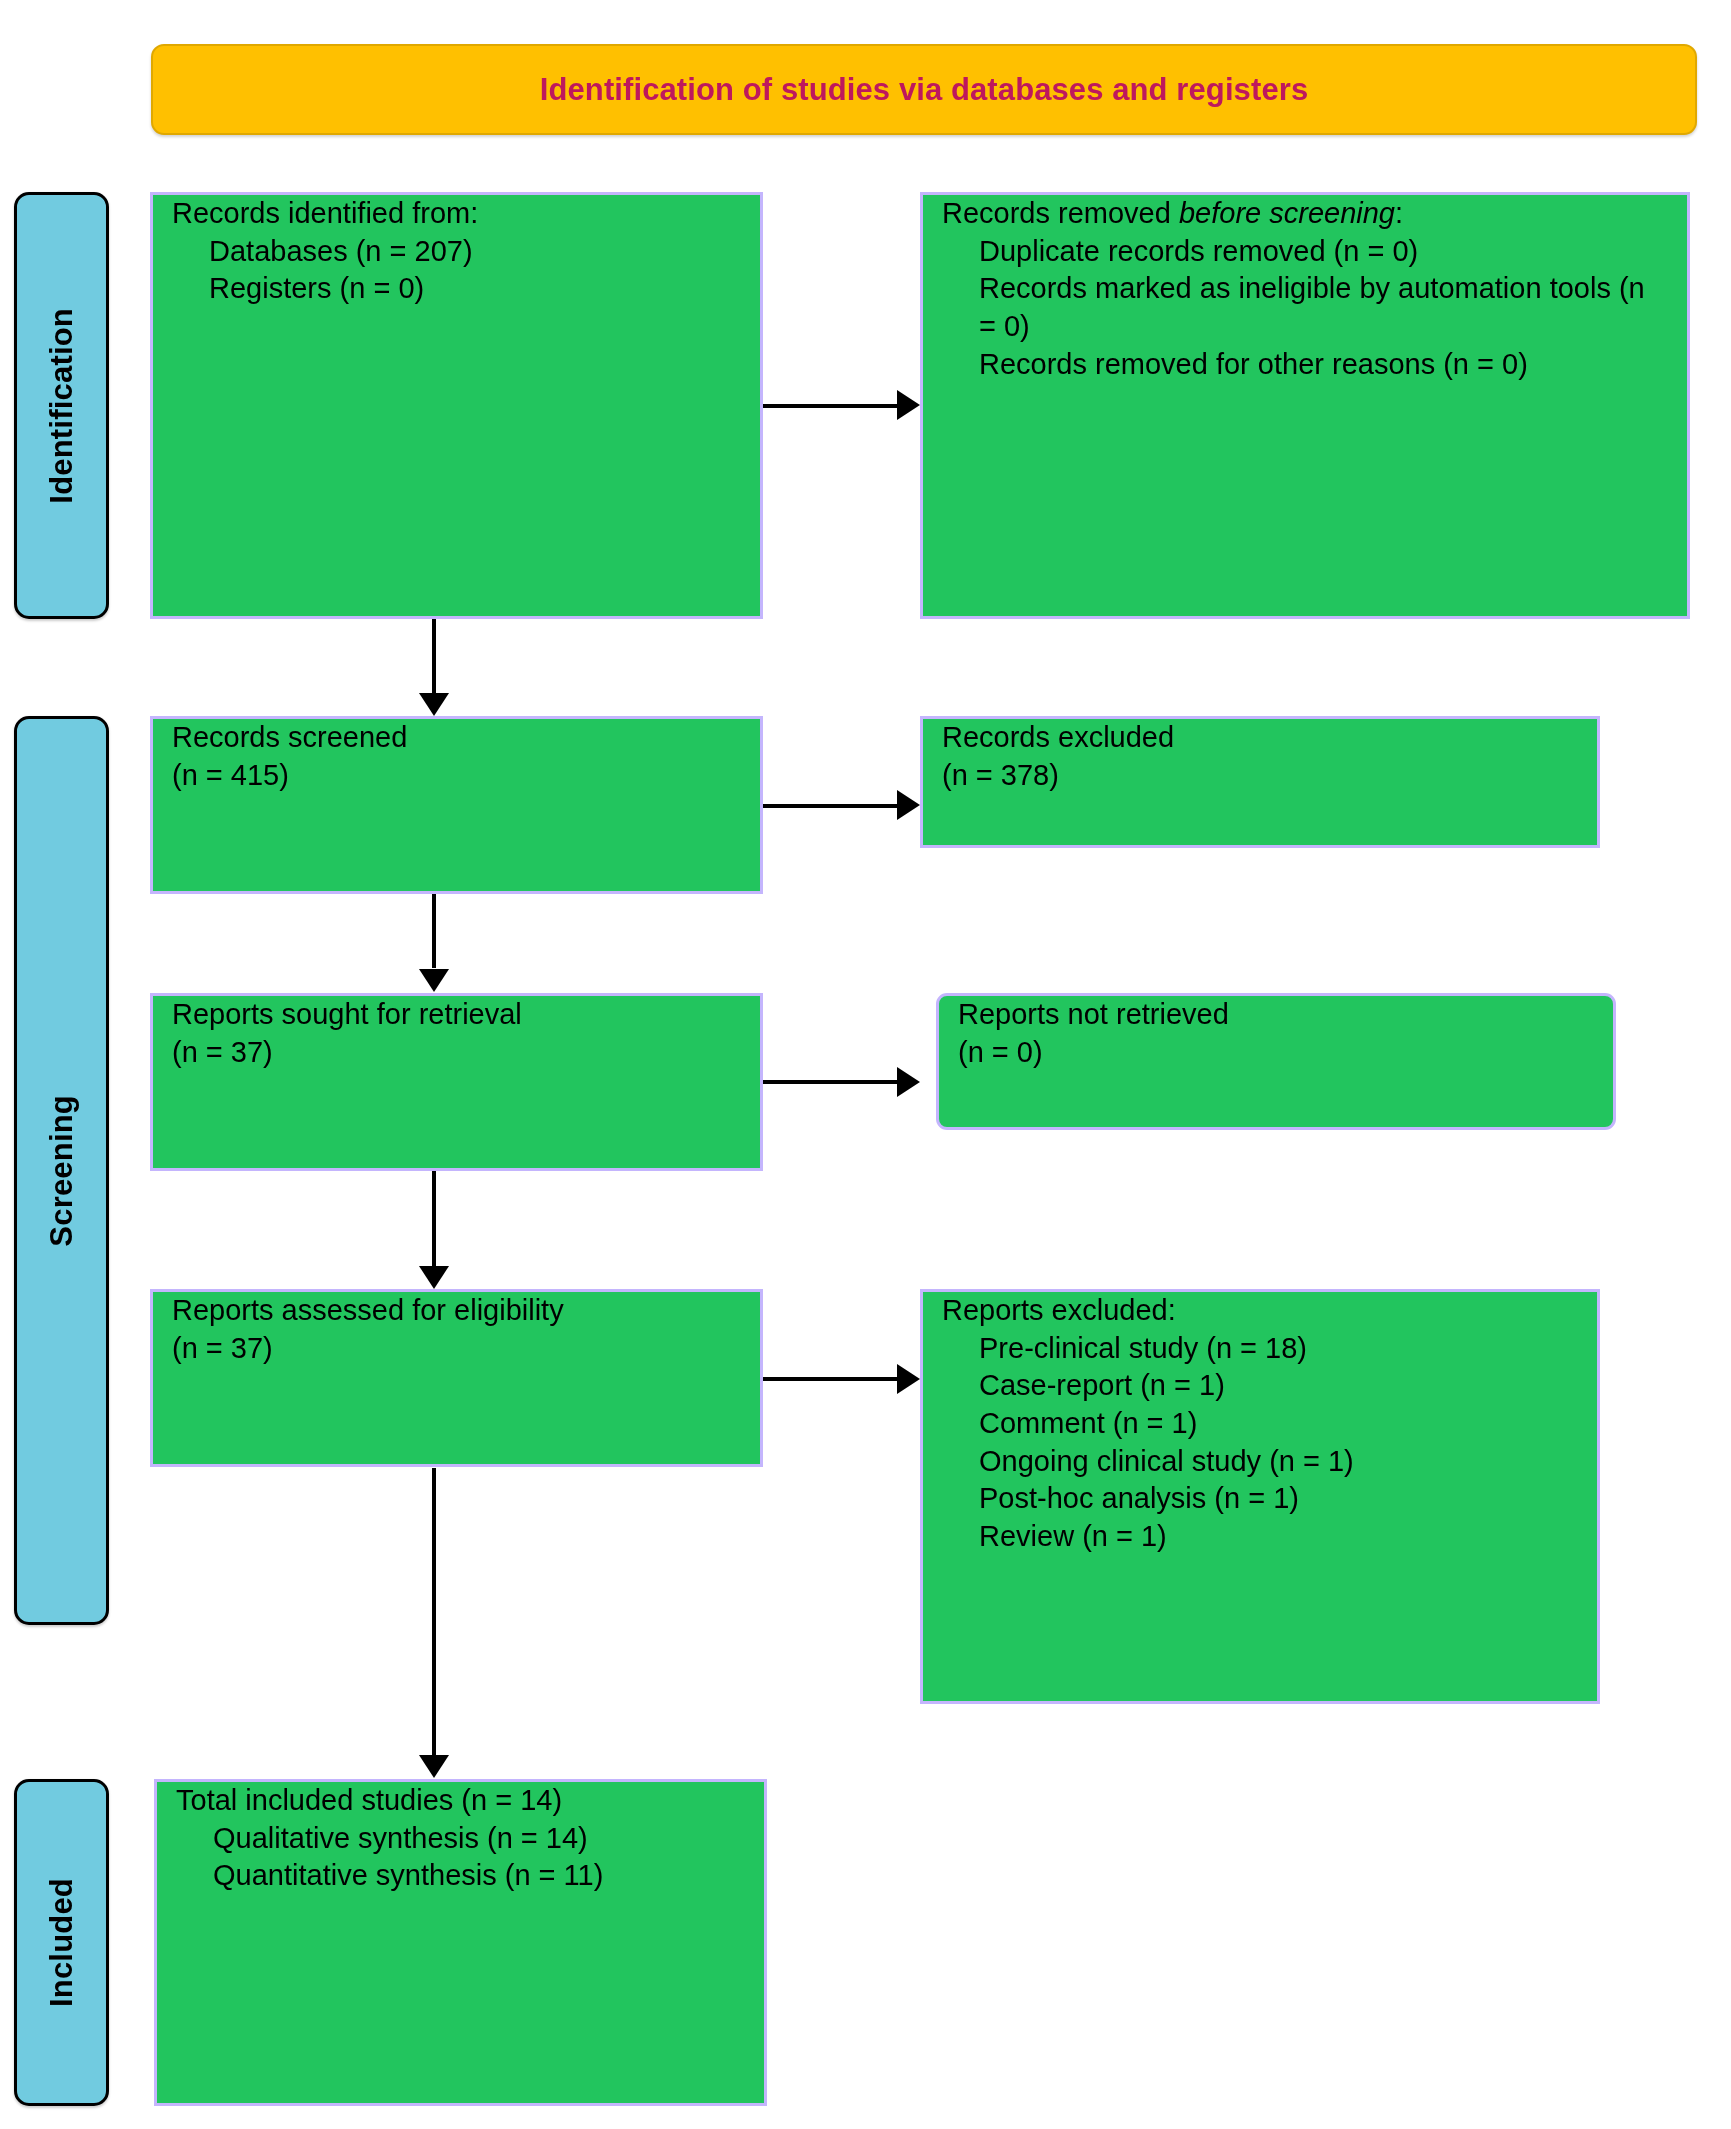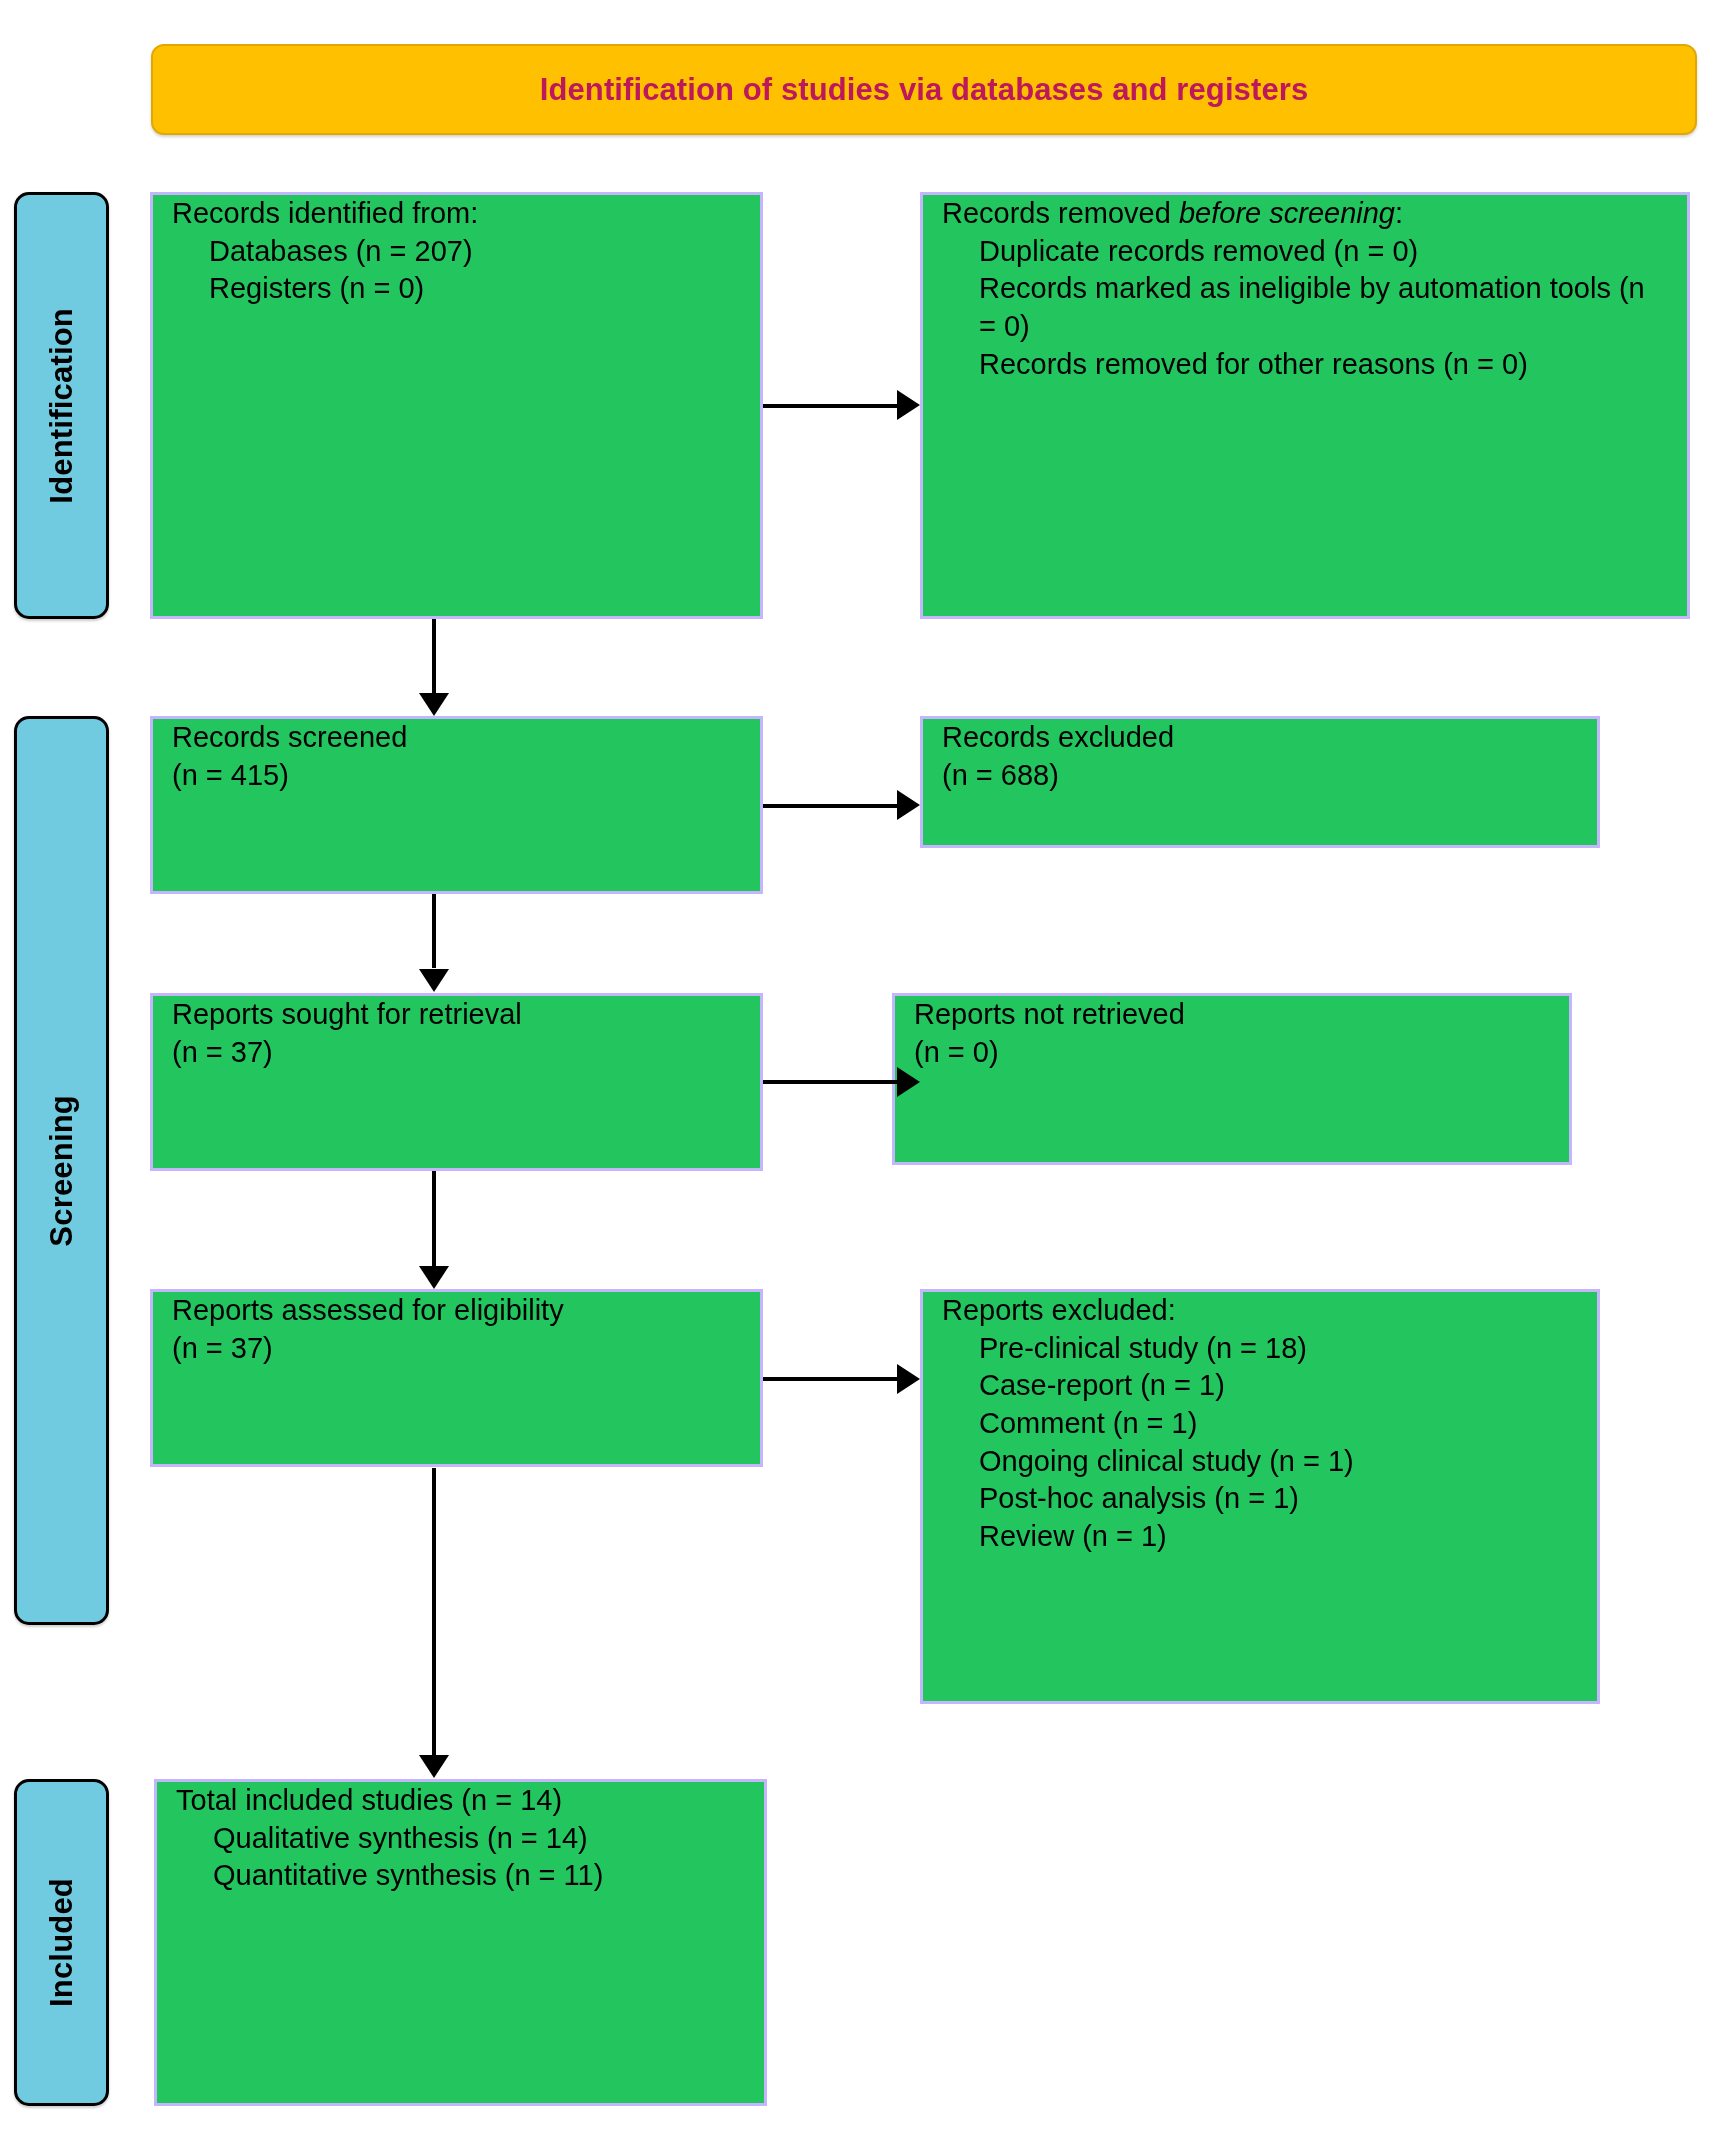--- a/index.html
+++ b/index.html
@@ -85,21 +85,21 @@
   
   #box-identified      { left:150px;  top:192px;  width:613px; height:427px;  }
   #box-screened        { left:150px;  top:716px; width:613px; height:178px;  }
   #box-sought          { left:150px;  top:993px; width:613px; height:178px;  }
   #box-assessed        { left:150px;  top:1289px; width:613px; height:178px;  }
   #box-included        { left:154px;  top:1779px; width:613px; height:327px;  }
 
   
   #box-removed         { left:920px; top:192px;  width:770px; height:427px;  }
   #box-rec-excluded    { left:920px; top:716px; width:680px; height:132px;  }
-  #box-not-retrieved   { left:892px; top:993px; width:680px; height:172px;  }
+  #box-not-retrieved   { left:936px; top:993px; width:680px; height:137px;border-radius:11px;  }
   #box-rep-excluded    { left:920px; top:1289px; width:680px; height:415px;  }
 
   
   .conn{ position:absolute; background:#000; }
   .v-line{ width:3.5px; }
   .h-line{ height:3.5px; }
 
   .arrow-down{
     position:absolute;
     width:0;height:0;
@@ -174,21 +174,21 @@
   <div class="box" id="box-screened">
     <div class="box-body">
       <span class="ln">Records screened</span>
       <span class="ln">(n = 415)</span>
     </div>
   </div>
 
   <div class="box" id="box-rec-excluded">
     <div class="box-body">
       <span class="ln">Records excluded</span>
-      <span class="ln">(n = 688)</span>
+      <span class="ln">(n = 378)</span>
     </div>
   </div>
 
   <div class="box" id="box-sought">
     <div class="box-body">
       <span class="ln">Reports sought for retrieval</span>
       <span class="ln">(n = 37)</span>
     </div>
   </div>
 

